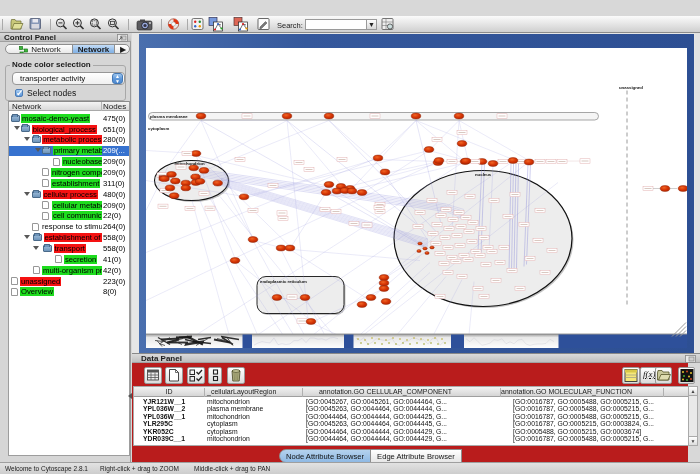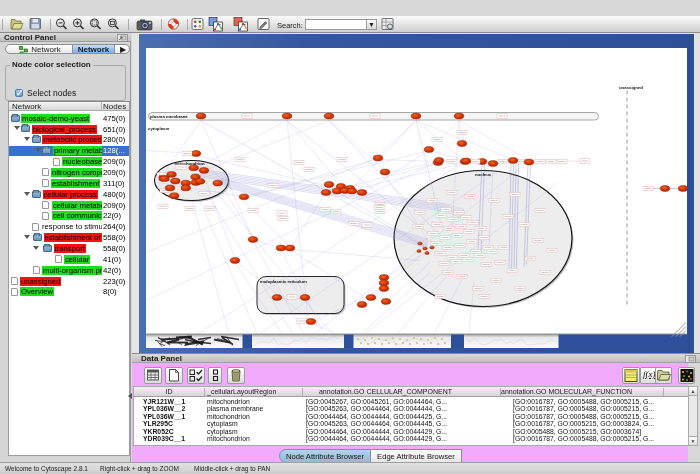--- a/index.html
+++ b/index.html
@@ -68,21 +68,21 @@
   background:linear-gradient(#d9d9d9,#c3c3c3 55%,#a8a8a8); border-bottom:1px solid #7f7f7f;}
 #nettitle .title { width:100%; text-align:center; font-size:8px; color:#111; line-height:11px; }
 .slight { position:absolute; top:2.6px; width:6.4px; height:6.4px; border-radius:50%; }
 .slight.r { left:8px; background:radial-gradient(circle at 35% 30%, #ff9a8a, #e23b2b 55%, #a81e0c);}
 .slight.y { left:19px; background:radial-gradient(circle at 35% 30%, #ffe9a0, #f0a81f 55%, #c07f0e);}
 .slight.g { left:30px; background:radial-gradient(circle at 35% 30%, #c0ec98, #4cb42e 55%, #2f7d14);}
 #canvas { position:absolute; left:7px; top:14px; width:541px; height:300px; background:#fff; }
 #rightstrip { position:absolute; left:563px; top:0; width:5px; height:320px; background:#e2e2e2; }
 
 
-#dp { left:132px; top:353px; width:556px; height:109px; background:#f0abfc; }
+#dp { left:132px; top:353px; width:556px; height:109px; background:#b91c1c; }
 #dphead { position:absolute; left:0; top:0; width:568px; height:10px; background:linear-gradient(#dadada,#bfbfbf); border-top:1px solid #888; border-bottom:1px solid #a2a2a2;}
 #dphead span { position:absolute; left:9px; top:0px; font-size:8px; font-weight:bold; color:#1c1c1c;}
 .dbtn { position:absolute; top:14px; width:18px; height:17px; background:linear-gradient(#ffffff,#dcdcdc); border:1px solid #9a9a9a; border-radius:2px; }
 #dtable { position:absolute; left:1px; top:33px; width:556px; height:60px; background:#fff; border:1px solid #aaa; }
 #dthead { position:absolute; left:0; top:0; width:100%; height:10px; background:linear-gradient(#f2f2f2,#d5d5d5); border-bottom:1px solid #9f9f9f; font-size:7px; color:#222; }
 #dthead div { position:absolute; top:1px; text-align:center; border-right:1px solid #b0b0b0; height:9px; white-space:nowrap;}
 .drow { position:absolute; left:0; width:100%; height:7.4px; font-size:6.8px; color:#111; white-space:nowrap;}
 .drow b { font-weight:bold; }
 .drow span { position:absolute; top:0; }
 #dscroll { position:absolute; left:556px; top:33px; width:10px; height:60px; background:#e9e9e9; border:1px solid #aaa;}
@@ -210,20 +210,24 @@
             <path d="M2,2 L7,4.5 M7,4.5 L2.5,7.5" stroke="#2a9a2a" stroke-width="0.8"></path>
             <rect x="0.5" y="0.5" width="3" height="3" fill="#3db83d" stroke="#1d7a1d" stroke-width="0.7"></rect>
             <rect x="5.5" y="3" width="3" height="3" fill="#3db83d" stroke="#1d7a1d" stroke-width="0.7"></rect>
             <rect x="1" y="6" width="3" height="3" fill="#3db83d" stroke="#1d7a1d" stroke-width="0.7"></rect>
           </svg><span style="margin-left:14px">Network</span></div>
       <div class="seg" id="mosaicseg">Network</div>
       <div class="seg" id="arrowseg">▶</div>
     </div>
     <div id="groupbox"></div>
     <div id="gblabel">Node color selection</div>
+    <div id="combo">
+        <span>transporter activity</span>
+        <div id="combostep">▲<br>▼</div>
+      </div>
     <div id="checkbox">✓</div>
     <div id="checklbl">Select nodes</div>
     <div id="treewrap">
       <div id="treehead">
           <span class="c1">Network</span>
           <span class="c2">Nodes</span>
           <div class="vline"></div>
         </div>
       <div id="treerows">
 <div class="trow" style="top:11.0px">
@@ -240,21 +244,21 @@
 <div class="trow" style="top:32.7px">
             <div class="arr" style="left:15.1px"></div>
             <div class="folder" style="left:22.8px"></div>
             <div class="lbl r" style="left:33.3px;max-width:60px">metabolic process</div>
             <div class="cnt" style="">280(0)</div>
           </div>
 <div class="trow selrow" style="top:43.5px">
             <div class="arr" style="left:25.7px"></div>
             <div class="folder" style="left:33.4px"></div>
             <div class="lbl g" style="left:43.9px;max-width:49px">primary metabo</div>
-            <div class="cnt" style="color:#fff;">128(...</div>
+            <div class="cnt" style="color:#fff;">209(...</div>
           </div>
 <div class="trow" style="top:54.4px">
             <div class="ficon" style="left:44px"></div>
             <div class="lbl g" style="left:53.0px;max-width:40px">nucleobase-co</div>
             <div class="cnt" style="">209(0)</div>
           </div>
 <div class="trow" style="top:65.2px">
             <div class="ficon" style="left:33px"></div>
             <div class="lbl g" style="left:42.0px;max-width:51px">nitrogen compo</div>
             <div class="cnt" style="">209(0)</div>
@@ -292,21 +296,21 @@
             <div class="cnt" style="">558(0)</div>
           </div>
 <div class="trow" style="top:141.2px">
             <div class="arr" style="left:24px"></div>
             <div class="folder" style="left:34px"></div>
             <div class="lbl r" style="left:44.5px;max-width:48px">transport</div>
             <div class="cnt" style="">558(0)</div>
           </div>
 <div class="trow" style="top:152.0px">
             <div class="ficon" style="left:46px"></div>
-            <div class="lbl g" style="left:55.0px;max-width:38px">cellular</div>
+            <div class="lbl g" style="left:55.0px;max-width:38px">secretion</div>
             <div class="cnt" style="">41(0)</div>
           </div>
 <div class="trow" style="top:162.9px">
             <div class="ficon" style="left:24px"></div>
             <div class="lbl g" style="left:33.0px;max-width:60px">multi-organism pro</div>
             <div class="cnt" style="">42(0)</div>
           </div>
 <div class="trow" style="top:173.8px">
             <div class="ficon" style="left:2px"></div>
             <div class="lbl r" style="left:11.0px;max-width:82px">unassigned</div>

